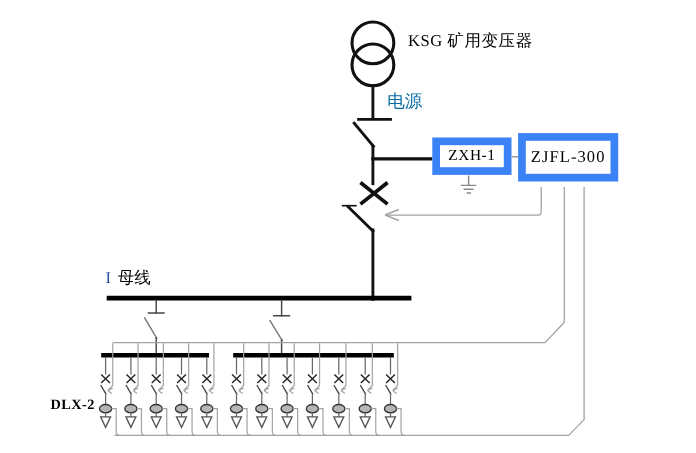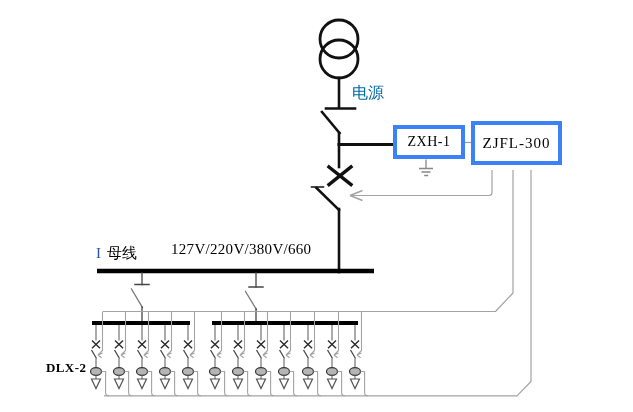--- a/index.html
+++ b/index.html
@@ -11,21 +11,21 @@
   #art { position:absolute; left:0; top:0; }
   .lbl { position:absolute; white-space:nowrap; color:#000; line-height:1.1; }
   .lbl-ksg      { left:371px; top:30px;  font-size:15px; letter-spacing:0.5px; }
   .lbl-power    { left:352px; top:84px;  font-size:16px; color:#0369a1; }
   .lbl-busname  { left:96px;  top:245px; font-size:15px; }
   .lbl-busname .numeral { color:#2b4fa3; }
   .lbl-busname .busword { margin-left:6px; }
   .lbl-voltage  { left:171px; top:241px; font-size:15px; letter-spacing:0.3px; }
   .lbl-dlx      { left:46px;  top:361px; font-size:13px; font-weight:bold; letter-spacing:0.4px; }
   .box {
-    position:absolute; background:#fff; border:4px solid #3b82f6; box-sizing:border-box;
+    position:absolute; background:#fff; border:7px solid #3b82f6; box-sizing:border-box;
     display:flex; align-items:center; justify-content:center;
   }
   .box-zxh  { left:393px; top:125px; width:72px; height:34px; font-size:14px; letter-spacing:0.5px; }
   .box-zjfl { left:471px; top:121px; width:91px; height:44px; font-size:15px; letter-spacing:1px; }
 </style>
 </head>
 <body>
 
 <div id="canvas">
 
@@ -248,23 +248,23 @@
           <line x1="355" y1="358.5" x2="355" y2="367.6" stroke="#666666" stroke-width="1.1"></line>
           <ellipse cx="355" cy="371.5" rx="5.5" ry="3.8" fill="#b5b5b5" stroke="#333" stroke-width="1.2"></ellipse>
           <line x1="355" y1="375.3" x2="355" y2="379" stroke="#666666" stroke-width="1.1"></line>
           <polygon points="350.5,379 359.5,379 355,388.5" fill="#fff" stroke="#555" stroke-width="1.2"></polygon>
           <path d="M361.5,312 L361.5,350.5 L357,355 M357,355 L361.6,353 M357,355 L360.6,357.7" stroke="#a3a3a3" stroke-width="1.1" stroke-linejoin="round"></path>
           <path d="M360.5,371.5 L364.6,371.5 L364.6,392.5 Q364.6,395.8 368,395.8" stroke="#a3a3a3" stroke-width="1.1"></path>
         </g>
       </g>
   </svg>
 
+  <div class="lbl lbl-ksg">KSG 矿用变压器</div>
   <div class="lbl lbl-power">电源</div>
   <div class="lbl lbl-busname"><span class="numeral">I</span><span class="busword">母线</span></div>
-  <div class="lbl lbl-voltage">127V/220V/380V/660</div>
   <div class="lbl lbl-dlx">DLX-2</div>
 
   <div class="box box-zxh">
     <span>ZXH-1</span>
   </div>
   <div class="box box-zjfl">
     <span>ZJFL-300</span>
   </div>
 
 </div>

